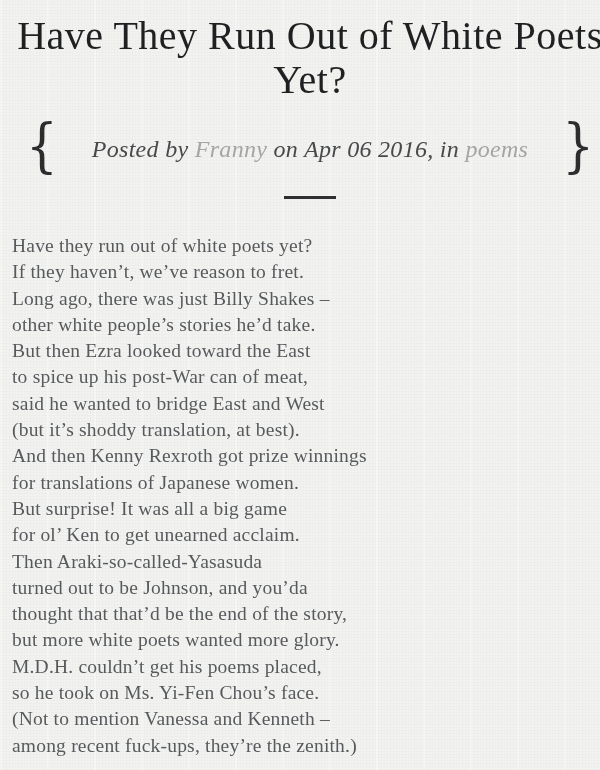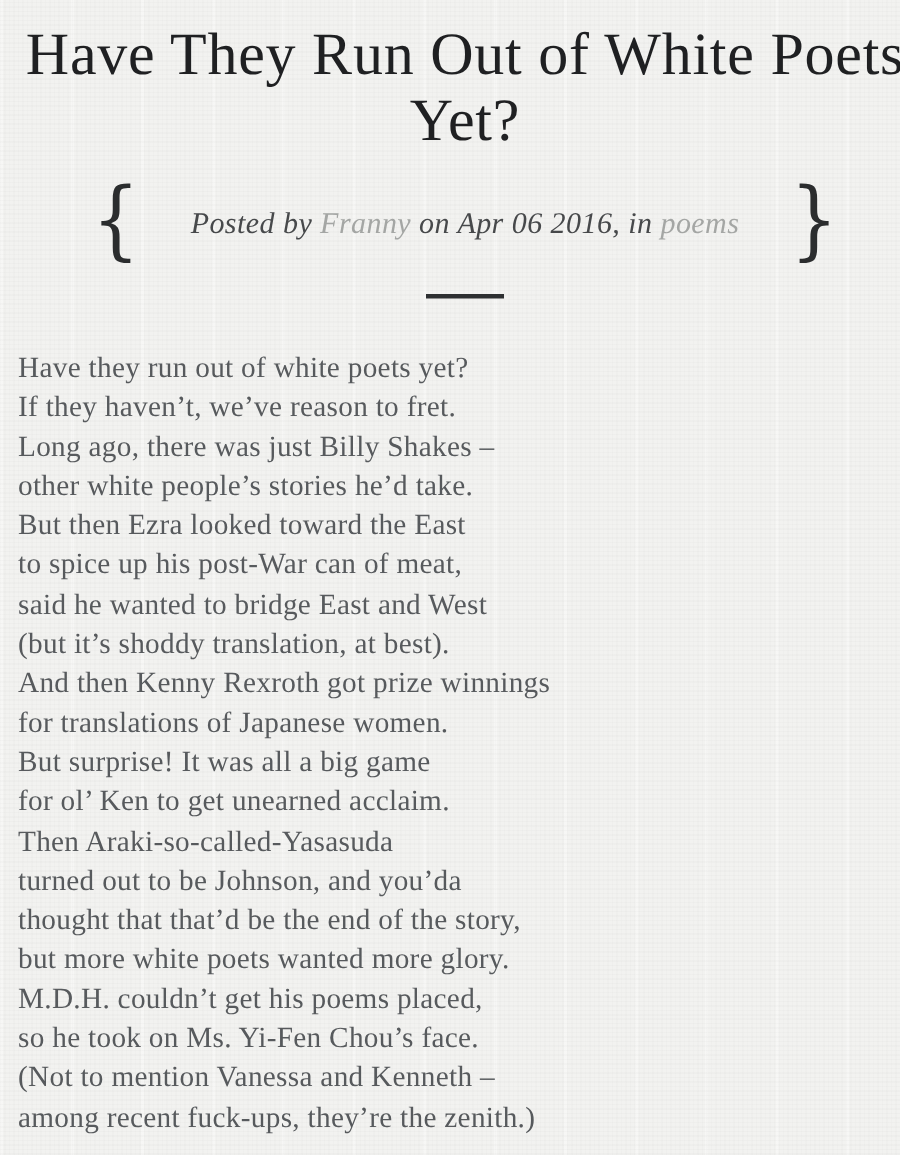--- a/index.html
+++ b/index.html
@@ -44,21 +44,21 @@
     font-weight: 300;
     font-size: 50px;
     line-height: 1;
     color: #2b2d2e;
     transform: scaleY(1.15);
     padding-bottom: 4px;
   }
   .meta-text {
     font-family: "Liberation Serif", serif;
     font-style: italic;
-    font-size: 20px;
+    font-size: 24px;
     color: #47494b;
     letter-spacing: 0.3px;
     white-space: pre;
   }
   .meta-link {
     color: #a4a6a4;
     text-decoration: none;
     cursor: pointer;
   }
   .divider {

